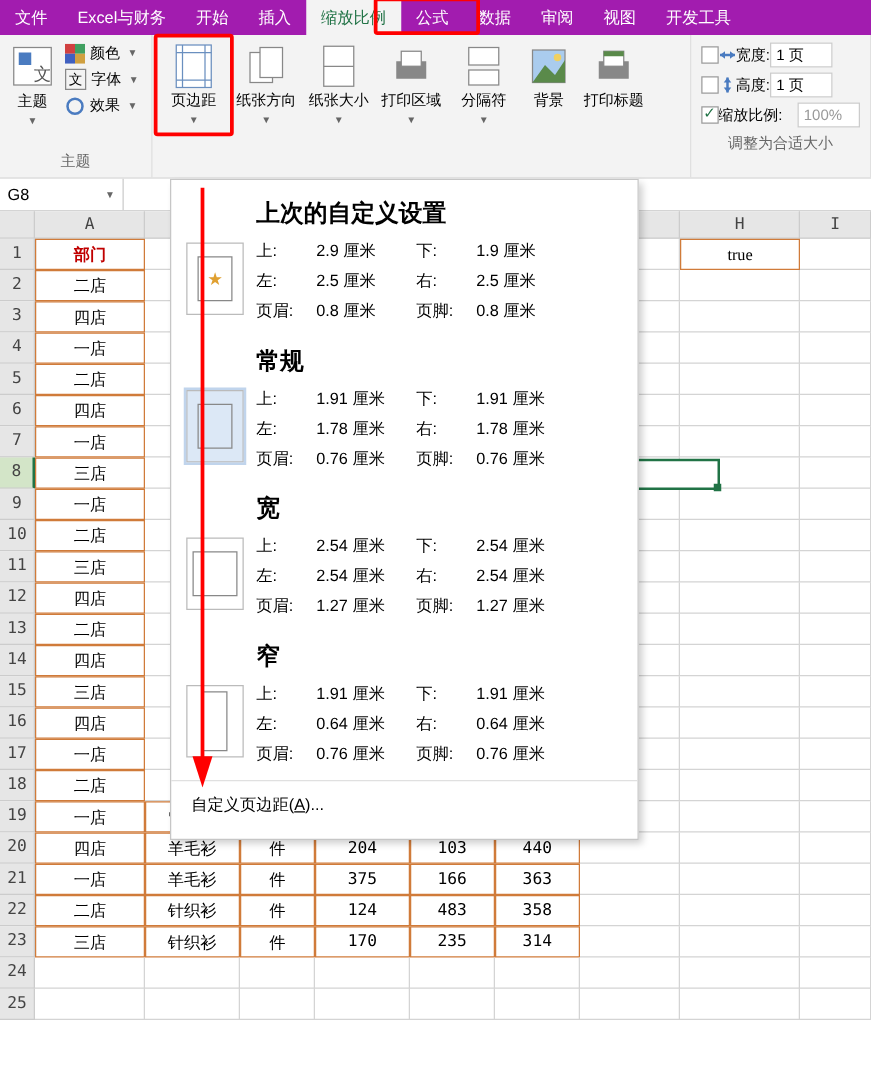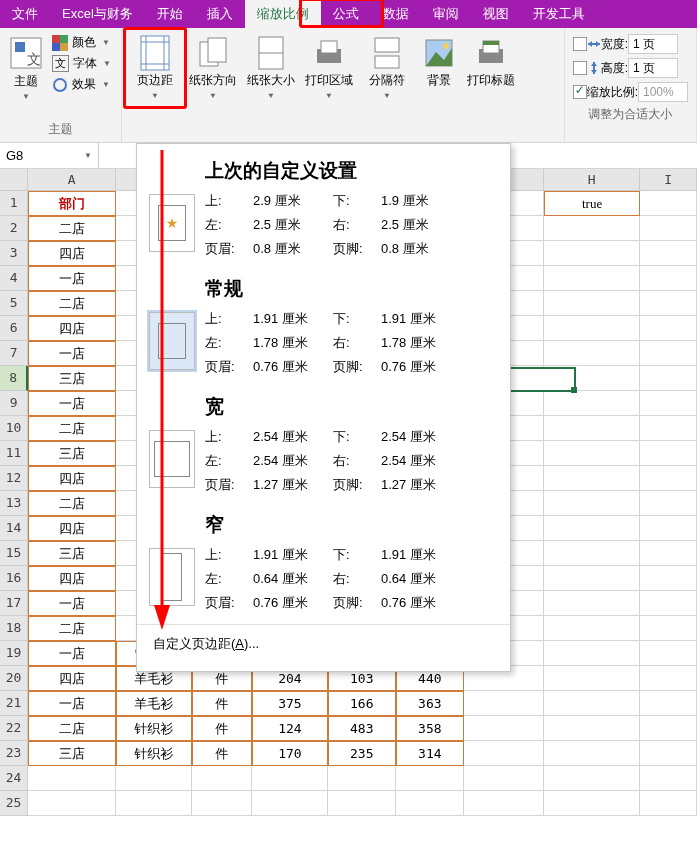--- a/index.html
+++ b/index.html
@@ -242,21 +242,21 @@
             <polygon points="13,5 9,2 9,8" fill="#4a7bc0"></polygon>
           </svg>
         <span>高度:</span>
         <input value="1 页" style="">
       </div>
       <div class="scale-row">
         <span class="check" style="position:relative;">
             <span style="position:absolute;left:1px;top:-3px;color:#217346;">✓</span>
           </span>
         <span>缩放比例:</span>
-        <input style="color: rgb(153, 153, 153);" value="100%">
+        <input style="color: rgb(153, 153, 153); margin-left: 12px;" value="100%">
       </div>
     </div>
     <div class="ribbon-group-label">调整为合适大小</div>
   </div>
 </div>
 
 <div class="namebox-row">
   <div class="namebox">
     <span>G8</span>
     <span class="dd">▼</span>

